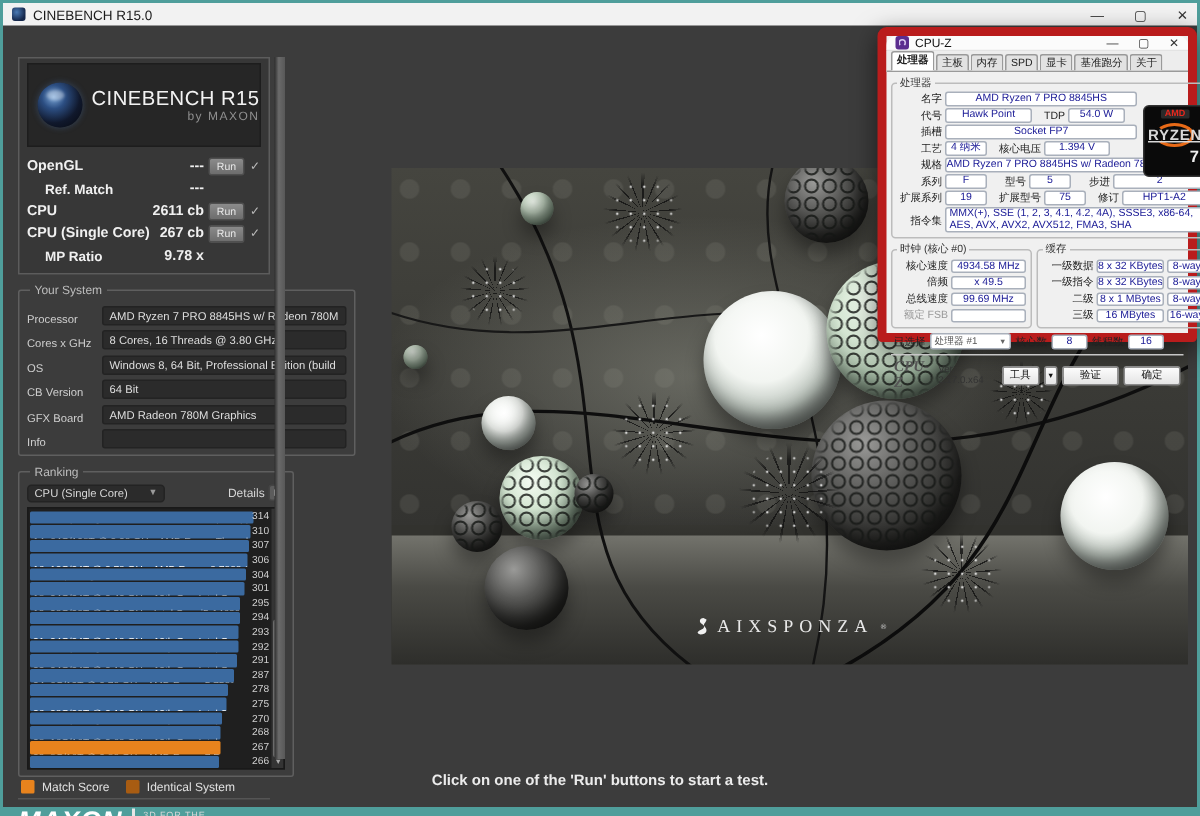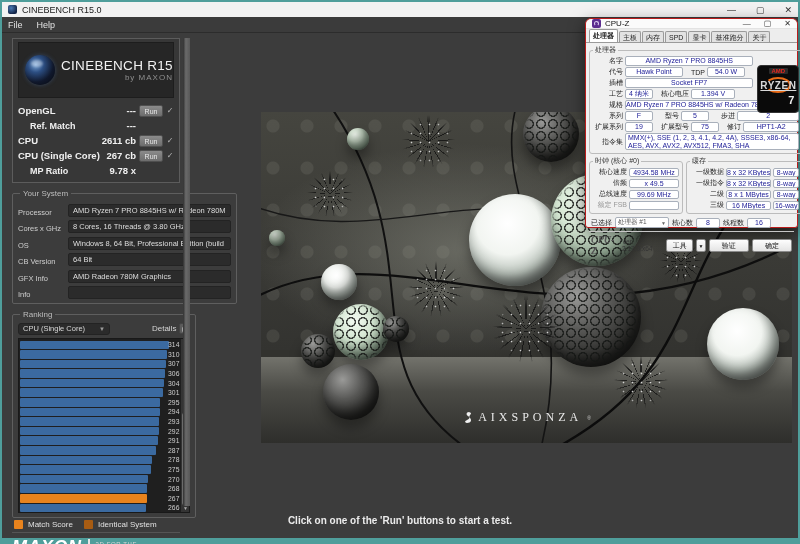--- a/index.html
+++ b/index.html
@@ -116,21 +116,21 @@
     border-radius:50%; opacity:.8; }
   .cables { position:absolute; inset:0; }
   .watermark { position:absolute; left:0; right:0; bottom:18px; display:flex; justify-content:center;
     align-items:center; gap:5px; }
   .watermark .swan { width:11px; height:13px; }
   .watermark .wt { font-size:12px; color:#e9e9e9; letter-spacing:4px; font-family:"Liberation Serif", serif; }
   .watermark .r { font-size:5px; color:#cfcfcf; vertical-align:super; }
 
   
   .cpuz { position:absolute; left:585px; top:18px; width:213px; height:210px; z-index:10;
-    background:#f0f0f0; border:1px solid #b91c1c; border-radius:6px 6px 3px 3px;
+    background:#f0f0f0; border:6px solid #b91c1c; border-radius:6px 6px 3px 3px;
     box-shadow:0 5px 16px rgba(0,0,0,.55); display:flex; flex-direction:column; }
   .cz-title { height:16px; background:#fbfbfb; border-radius:6px 6px 0 0; display:flex; align-items:center;
     padding:0 6px; gap:4px; border-bottom:1px solid #e3e3e3; }
   .cz-icon { width:9px; height:9px; border-radius:2px; background:#5b2d8f; flex:none; position:relative; }
   .cz-icon:after { content:""; position:absolute; inset:2px; border-radius:50%; border:1px solid #d9c9ef; border-bottom-color:transparent; }
   .cz-title .t { font-size:8px; color:#111; }
   .cz-btns { margin-left:auto; display:flex; gap:13px; font-size:8px; color:#333; }
   .cz-tabs { display:flex; align-items:flex-end; height:14px; padding:0 3px; gap:1px;
     border-bottom:1px solid #9a9a9a; background:#ededed; }
   .cz-tab { font-size:7px; color:#222; padding:1px 3px 1px 3px; border:1px solid #9a9a9a; border-bottom:none;
@@ -181,24 +181,20 @@
 <div class="frame">
   <div class="titlebar">
     <div class="app-icon"></div>
     <span class="t">CINEBENCH R15.0</span>
     <div class="win-controls">
       <span>—</span>
       <span>▢</span>
       <span>✕</span>
     </div>
   </div>
-  <div class="menubar">
-    <span>File</span>
-    <span>Help</span>
-  </div>
 
   <div class="left">
     <div class="scores-box">
       <div class="logo-area">
         <div class="cb-ball"></div>
         <div class="logo-text">
           <span class="l1">CINEBENCH R15</span>
           <span class="l2">by MAXON</span>
         </div>
       </div>
@@ -249,21 +245,21 @@
           <span class="lab">OS</span>
           <span class="fld">Windows 8, 64 Bit, Professional Edition (build</span>
         </div>
 
         <div class="sys-row">
           <span class="lab">CB Version</span>
           <span class="fld">64 Bit</span>
         </div>
 
         <div class="sys-row">
-          <span class="lab">GFX Info</span>
+          <span class="lab">GFX Board</span>
           <span class="fld">AMD Radeon 780M Graphics</span>
         </div>
 
         <div class="sys-row">
           <span class="lab">Info</span>
           <span class="fld"></span>
         </div>
 
     </fieldset>
 

